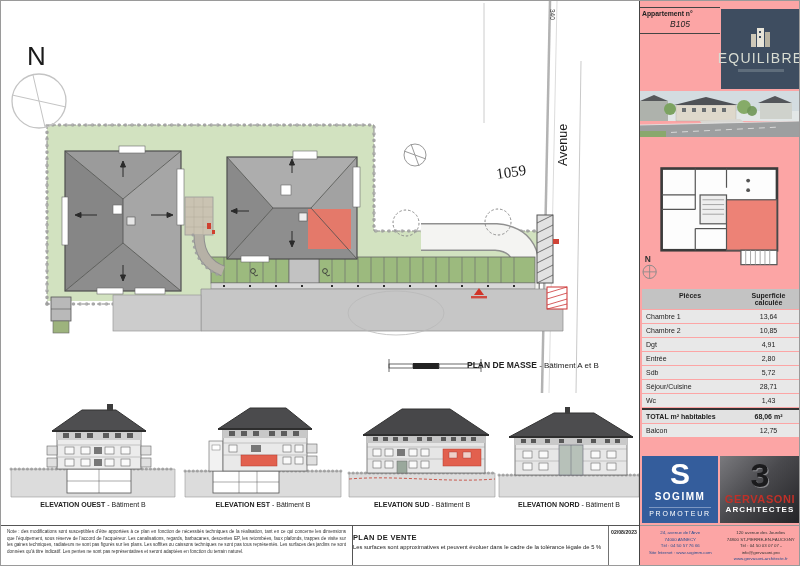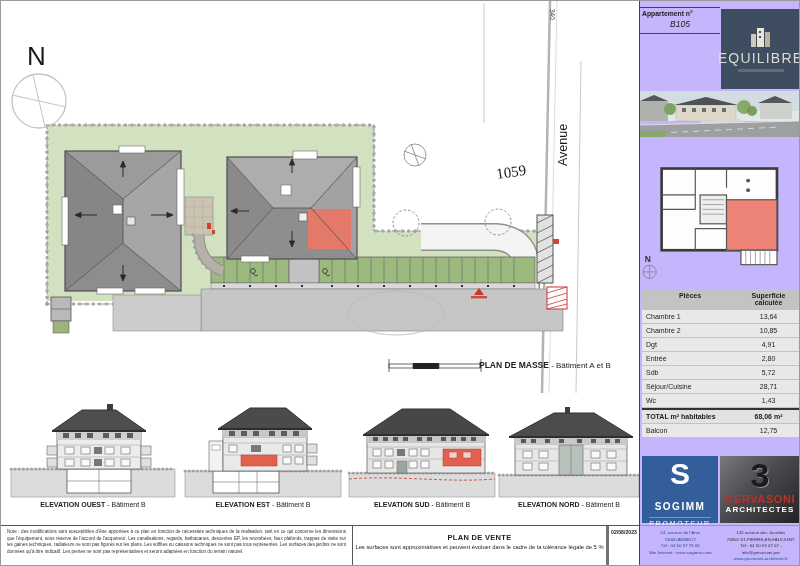--- a/index.html
+++ b/index.html
@@ -3,37 +3,37 @@
 <meta charset="utf-8">
 <style>
   * { margin:0; padding:0; box-sizing:border-box; }
   html,body { background:#ffffff; }
   body { font-family:"Liberation Sans", sans-serif; color:#222; }
   .page { position:relative; width:800px; height:566px; background:#fff; border:1px solid #9a9a9a; overflow:hidden; }
 
   
   .plan-area { position:absolute; left:0; top:0; width:638px; height:524px; }
   .plan-svg { position:absolute; left:0; top:0; }
-  .plan-caption { position:absolute; left:478px; top:359px; width:150px; font-size:8px; white-space:nowrap; }
+  .plan-caption { position:absolute; left:466px; top:359px; width:150px; font-size:8px; white-space:nowrap; }
   .plan-caption .b { font-weight:bold; font-size:8.5px; }
 
   .elev { position:absolute; top:394px; text-align:center; }
   .elev-label { font-size:7px; margin-top:-2px; white-space:nowrap; }
   .elev-label .b { font-weight:bold; }
 
   
   .footer { position:absolute; left:0; top:524px; width:638px; height:41px; border-top:1px solid #555; display:flex; }
   .footer .notes { width:352px; border-right:1px solid #555; padding:3px 6px; font-size:4.6px; line-height:1.45; color:#333; text-align:justify; }
-  .footer .vente { width:256px; border-right:3px solid #737373; text-align:center; padding-top:7px; }
+  .footer .vente { width:256px; border-right:1px solid #737373; text-align:left; padding-top:7px; }
   .footer .vente .t { font-weight:bold; font-size:7.5px; letter-spacing:.3px; }
   .footer .vente .s { font-size:5.8px; margin-top:2px; color:#222; }
   .footer .datebox { width:30px; font-weight:bold; font-size:5.2px; text-align:center; padding-top:3px; }
 
   
-  .sidebar { position:absolute; left:638px; top:0; width:162px; height:566px; border-left:1px solid #444; background:#c4b5fd; }
+  .sidebar { position:absolute; left:638px; top:0; width:162px; height:566px; border-left:1px solid #444; background:#fca5a5; }
   .fields { position:absolute; left:0; top:6px; width:80px; }
   .field { border-bottom:1px solid #444; padding:2px 2px 3px 2px; height:26px; }
   .field .lab { font-weight:bold; font-size:6.8px; }
   .field .val { font-style:italic; font-size:8.5px; text-align:center; margin-top:2px; }
   .brandbox { position:absolute; left:81px; top:8px; width:79px; height:80px; background:#3e4d60; display:flex; flex-direction:column; align-items:center; justify-content:center; }
   .brandbox .bname { color:#d9ddd3; font-size:14px; letter-spacing:1.2px; margin-top:3px; }
   .brandbox .tag { width:46px; height:3px; margin-top:3px; background:#6d7a88; opacity:.7; }
   .photo { position:absolute; left:0; top:90px; width:161px; height:46px; }
   .keyplan { position:absolute; left:0; top:160px; width:161px; height:122px; }
 
@@ -42,21 +42,21 @@
   .trw .c1 { width:96px; padding:3px 0 3px 4px; }
   .trw .c2 { width:61px; padding:3px 0; text-align:center; }
   .thead { background:#c3c3c3; font-weight:bold; }
   .thead .c1 { text-align:center; padding-left:0; }
   .tdata { background:#e8e8e8; }
   .ttotal { background:#e2e2e2; font-weight:bold; border-top:2px double #333; }
 
   .logos { position:absolute; left:2px; top:455px; width:158px; height:67px; display:flex; }
   .promoterbox { width:76px; height:67px; background:#345d9c; color:#fff; text-align:center; padding-top:3px; margin-right:2px; }
   .promoterbox .sglyph { font-weight:bold; font-size:30px; line-height:30px; font-family:"Liberation Sans",sans-serif; }
-  .promoterbox .pname { font-weight:bold; font-size:10px; letter-spacing:1.5px; margin-top:12px; }
+  .promoterbox .pname { font-weight:bold; font-size:10px; letter-spacing:1.5px; margin-top:2px; }
   .promoterbox .prole { font-size:7px; letter-spacing:1.8px; margin-top:3px; border-top:1px solid #7d97c2; display:inline-block; padding-top:2px; }
   .archbox { width:80px; height:67px; background:linear-gradient(135deg,#7a7a7e 0%,#4a4a4e 45%,#232326 100%); text-align:center; padding-top:1px; }
   .archbox .glyph3 { font-weight:bold; font-size:34px; line-height:36px; color:#1b1b1d; text-shadow:1px 1px 0 #8d8d91; }
   .archbox .aname { color:#c03028; font-weight:bold; font-size:11px; letter-spacing:.6px; }
   .archbox .arole { color:#fff; font-weight:bold; font-size:8px; letter-spacing:1.1px; }
 
   .addresses { position:absolute; left:0; top:524px; width:161px; height:41px; border-top:1px solid #999; display:flex; }
   .addr { width:50%; font-size:4.4px; line-height:1.5; text-align:center; padding-top:4px; }
   .addr.left { color:#2a4d8f; }
   .addr.right { color:#333; }

